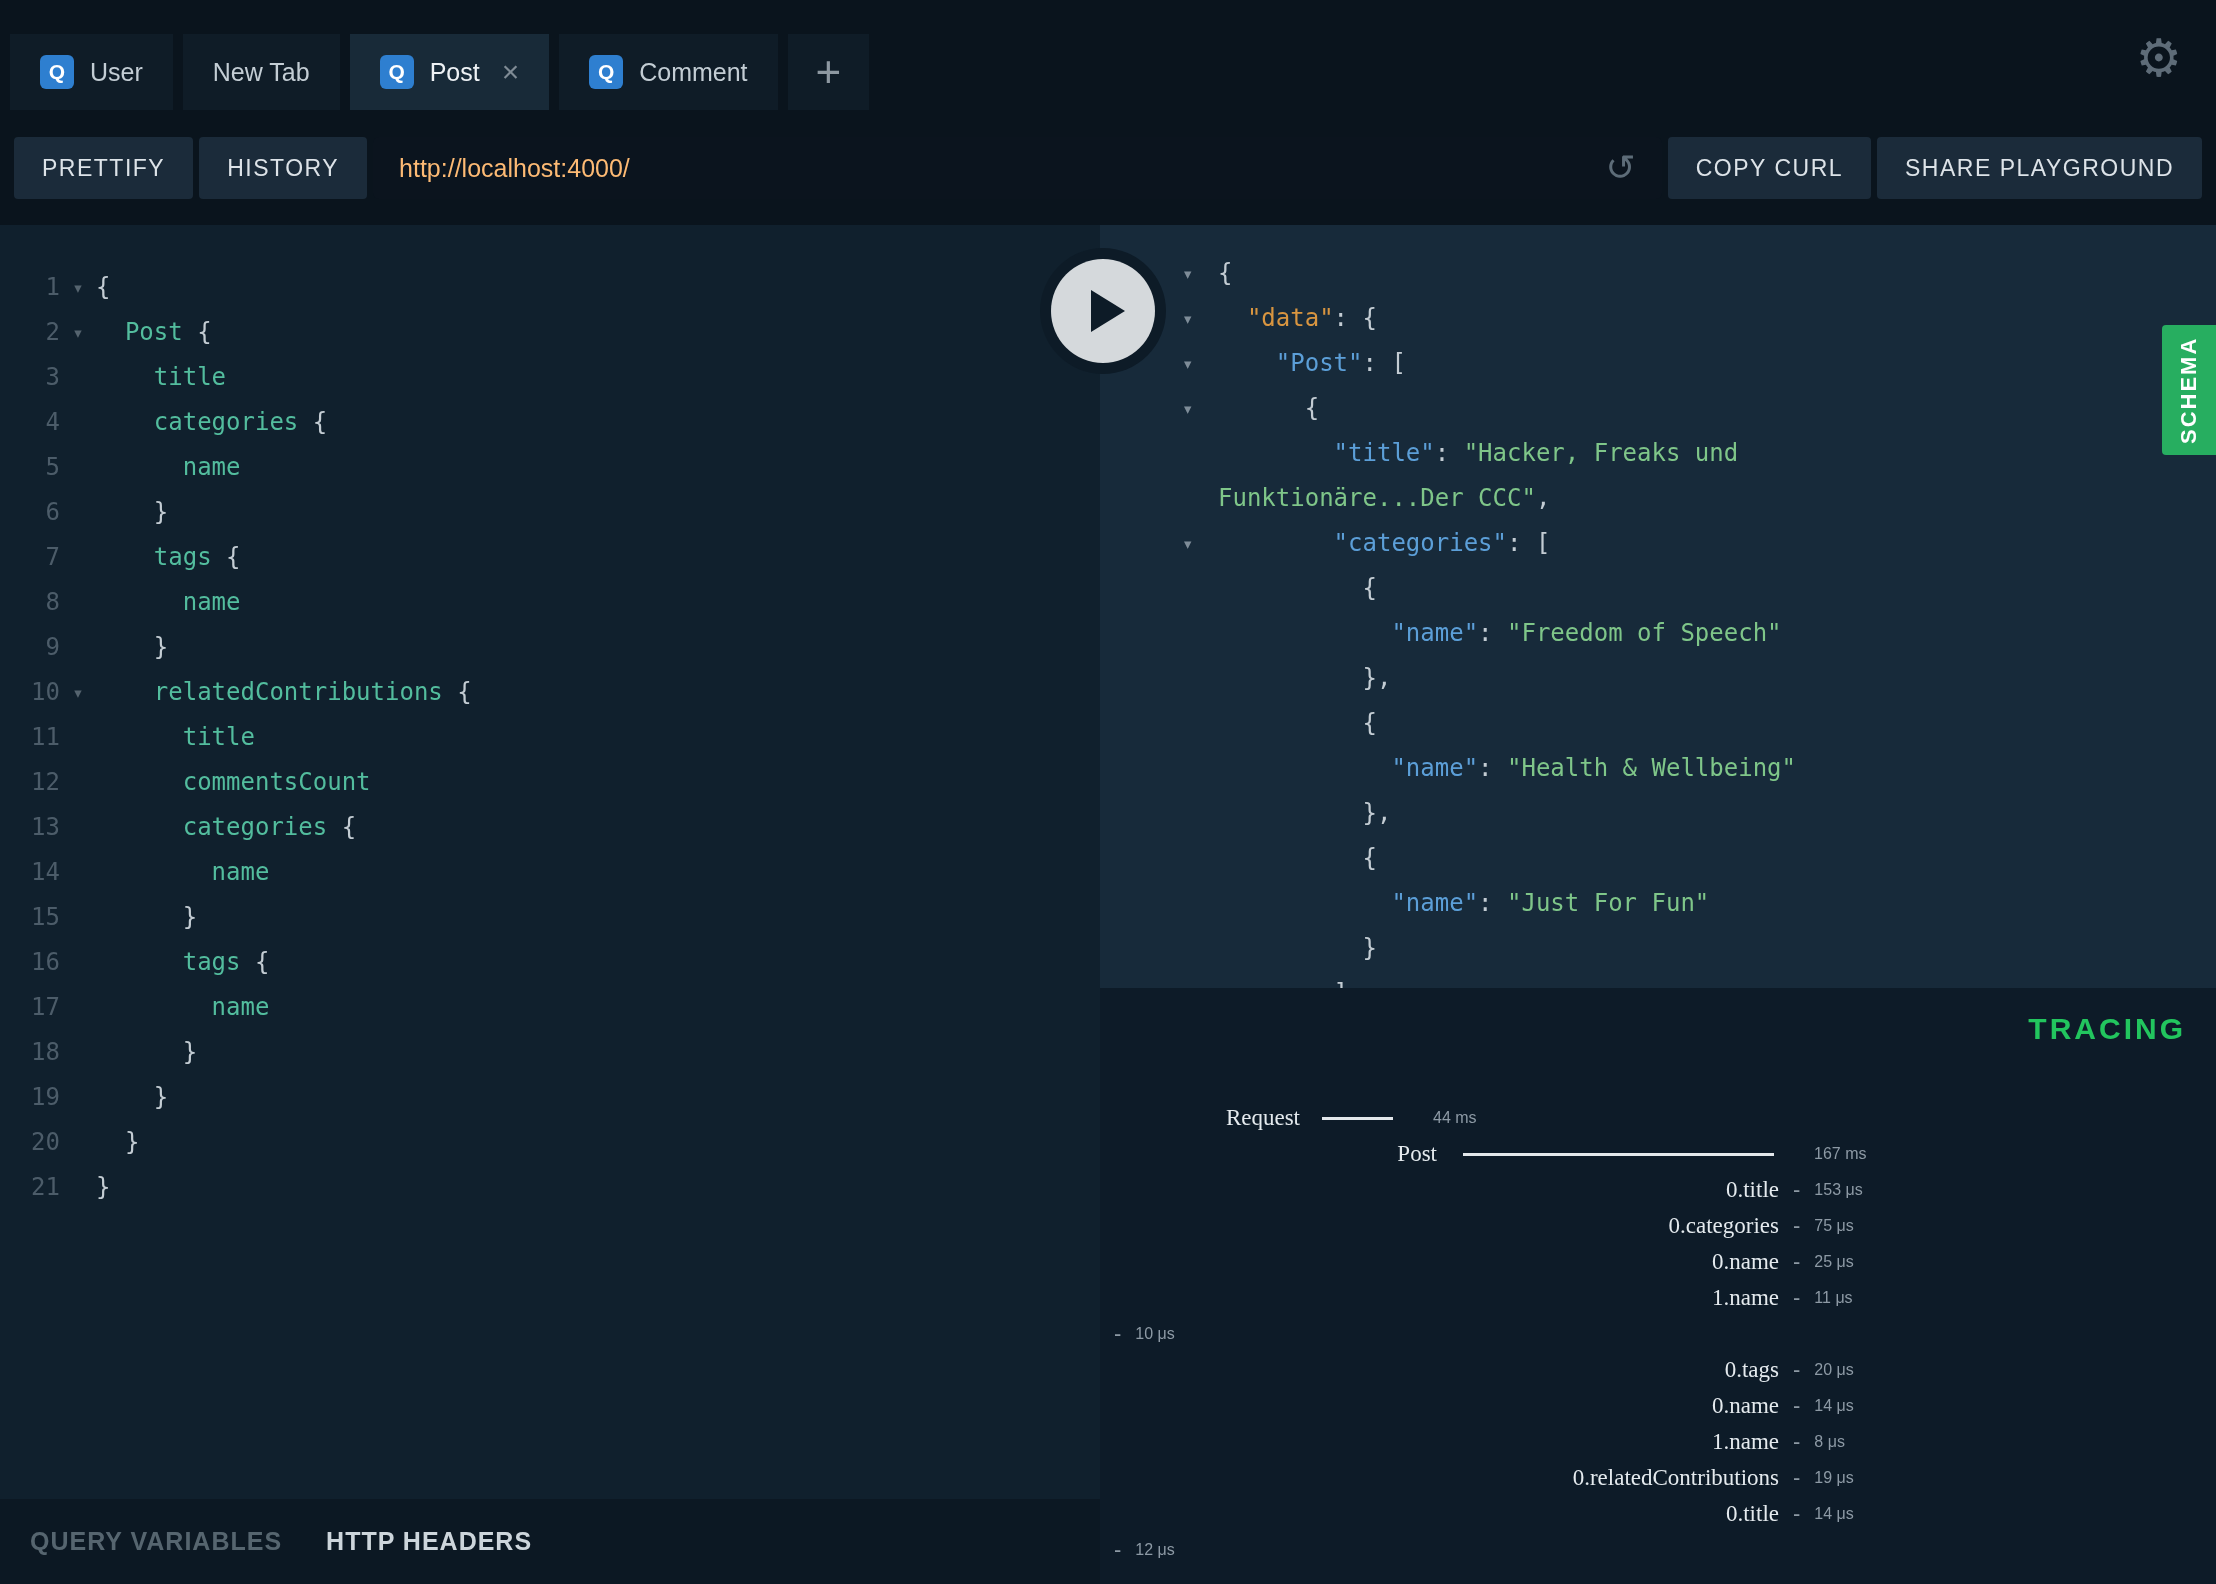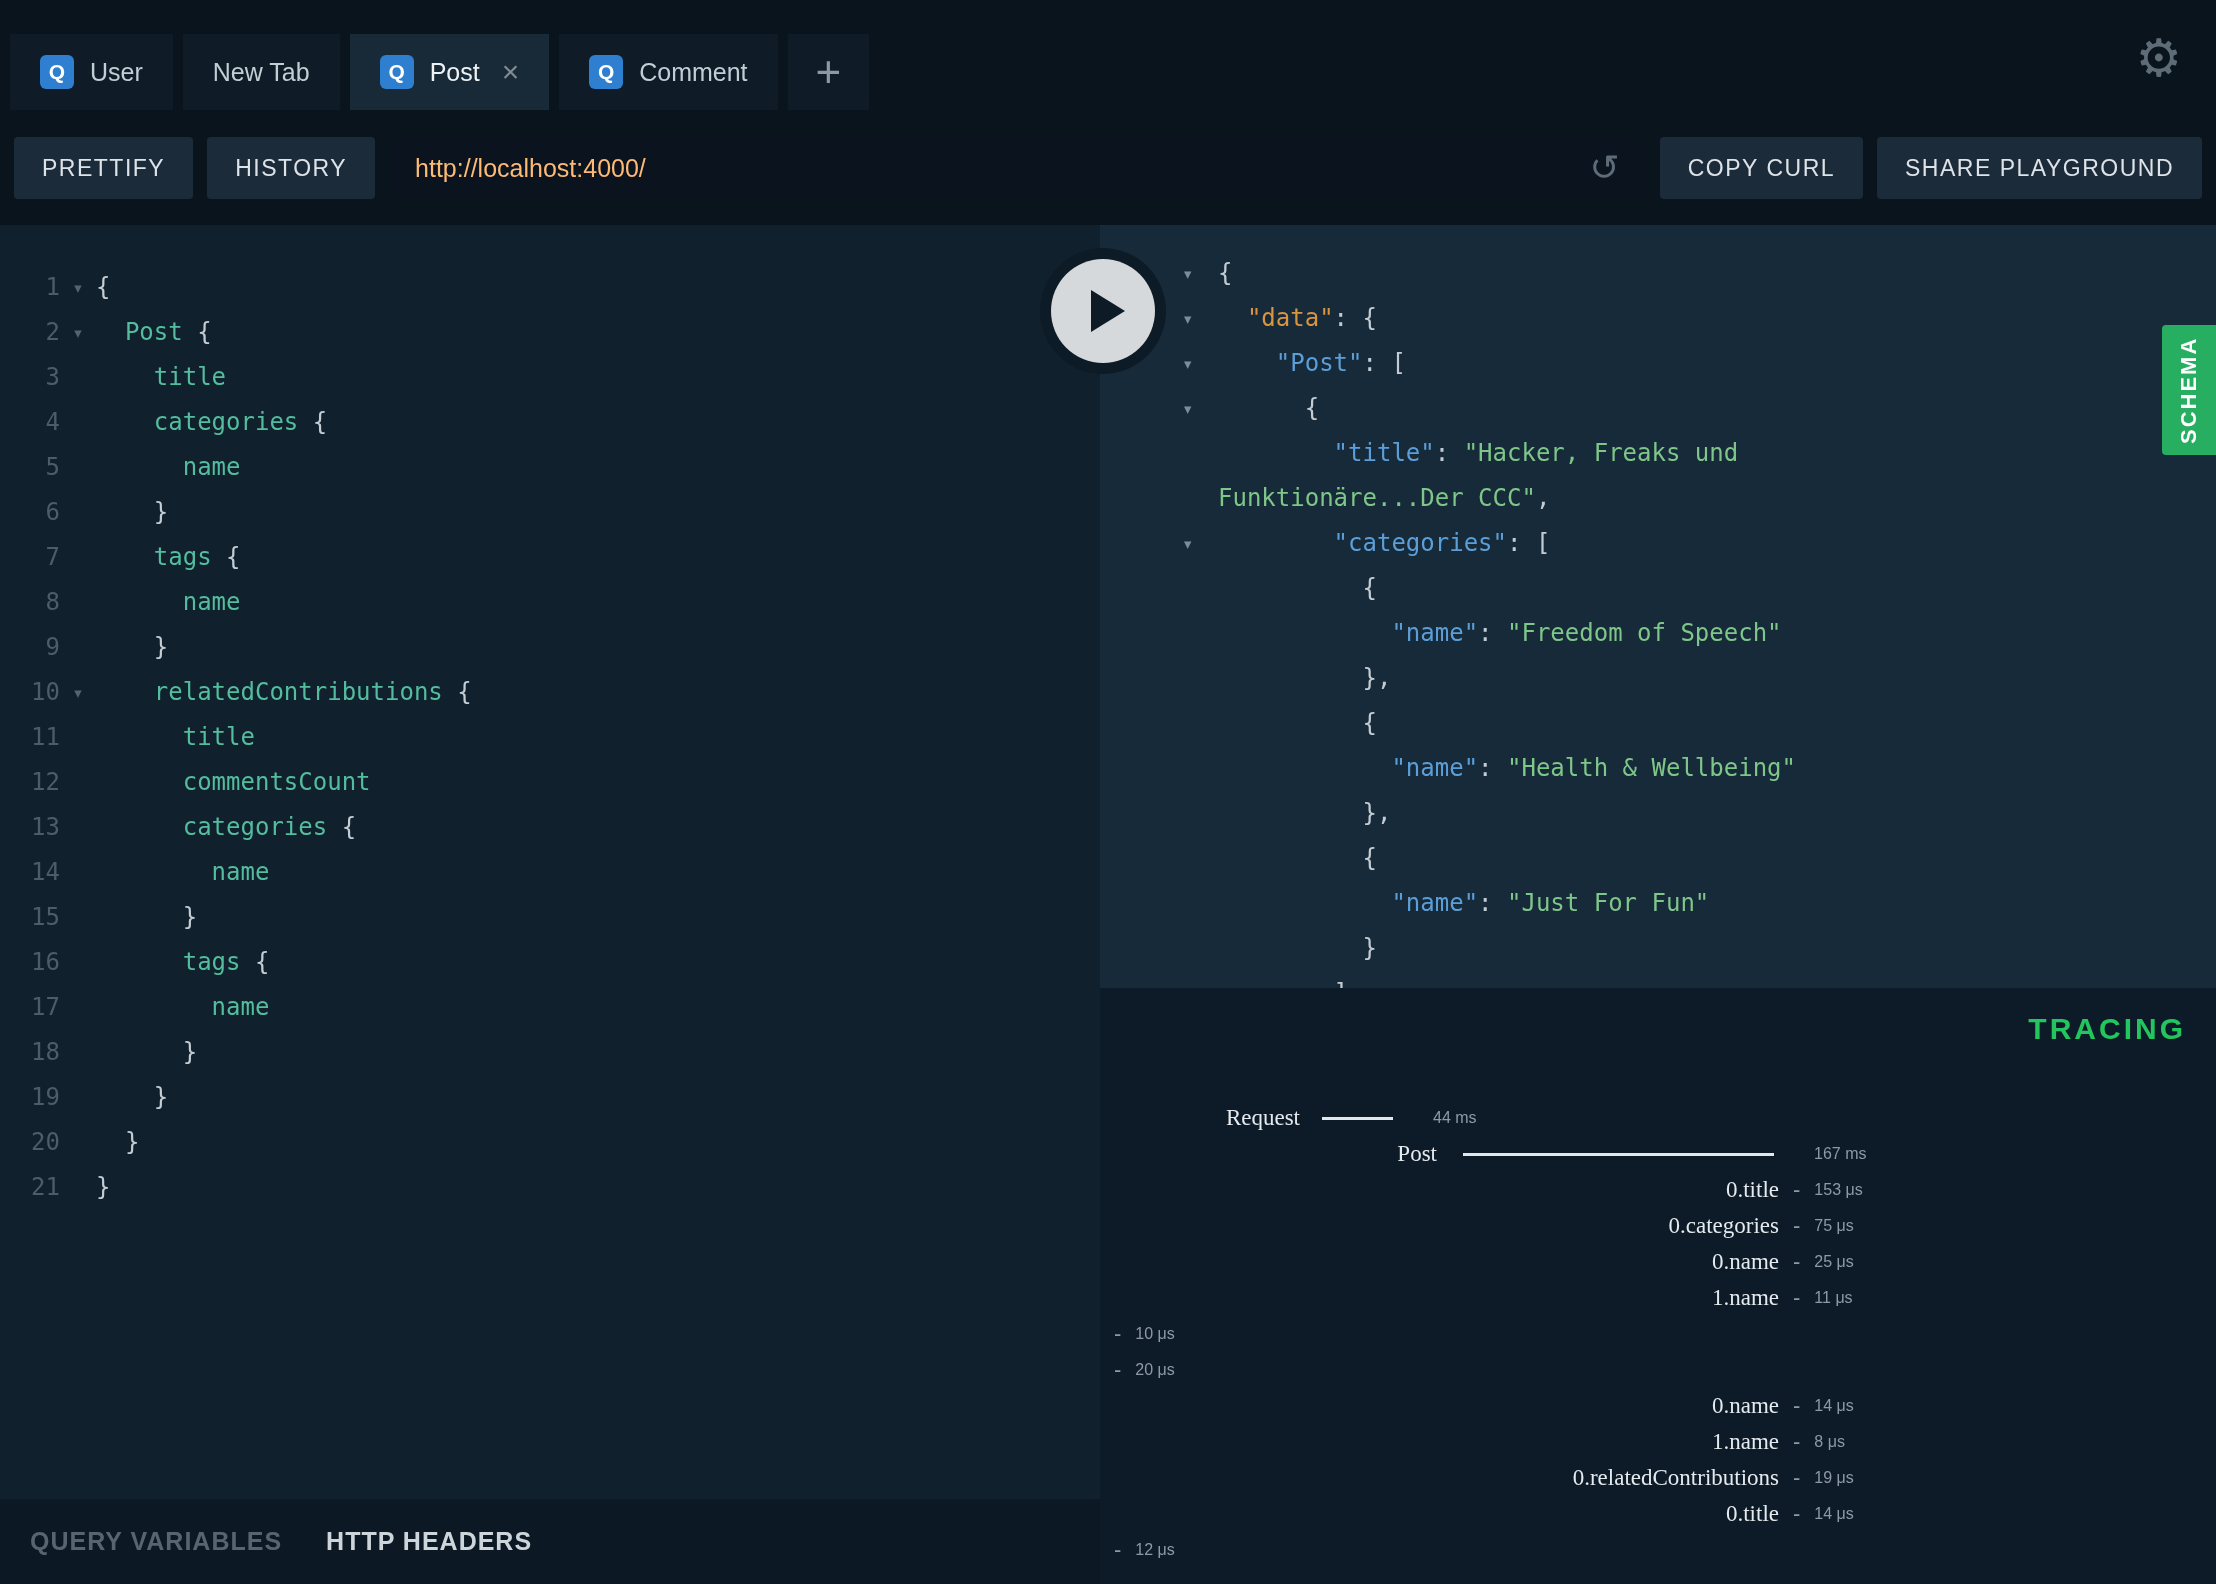--- a/index.html
+++ b/index.html
@@ -14,21 +14,21 @@
   .tab { display:flex; align-items:center; gap:16px; padding:0 30px; background:#0f1c27;
          color:#c3cdd4; font-size:25px; cursor:pointer; }
   .tab.active { background:#182a38; color:#eef2f5; }
   .tab.addtab { font-size:44px; color:#8d98a1; padding:0 28px; font-weight:300; }
   .qbadge { width:34px; height:34px; border-radius:6px; background:#2e7fd0; color:#fff;
             font-weight:bold; font-size:21px; display:flex; align-items:center; justify-content:center; }
   .tab-close { color:#7f8b95; font-size:30px; margin-left:6px; line-height:1; }
   .settings { position:absolute; top:28px; right:34px; font-size:52px; color:#5e6c78; cursor:pointer; }
 
   .toolbar { position:absolute; top:137px; left:14px; right:14px; height:62px;
-             display:flex; gap:14px; align-items:center; }
+             display:flex; gap:6px; align-items:center; }
   .tbtn { height:62px; padding:0 28px; background:#1b2b3a; border:none; border-radius:4px;
           color:#dde3e8; font-size:23px; letter-spacing:1.5px; font-family:inherit; cursor:pointer; }
   .urlwrap { position:relative; flex:1; height:62px; }
   .url { width:100%; height:62px; background:#0b141e; border:none; border-radius:6px;
          color:#fdba74; font-size:25px; padding:0 80px 0 26px; font-family:inherit; outline:none; }
   .reload { position:absolute; right:26px; top:50%; transform:translateY(-50%);
             color:#5d6c78; font-size:36px; cursor:pointer; line-height:1; }
 
   
   .editor-pane { position:absolute; left:0; top:225px; width:1100px; bottom:0; background:#10202d; }
@@ -346,20 +346,21 @@
         <div class="trow">
           <span class="tlabel">1.name</span>
           <span class="tdash">-</span>
           <span class="ttime">11 μs</span>
         </div>
         <div class="trow">
           <span class="tdash">-</span>
           <span class="ttime">10 μs</span>
         </div>
         <div class="trow">
+          <span class="tlabel">0.tags</span>
           <span class="tdash">-</span>
           <span class="ttime">20 μs</span>
         </div>
         <div class="trow">
           <span class="tlabel">0.name</span>
           <span class="tdash">-</span>
           <span class="ttime">14 μs</span>
         </div>
         <div class="trow">
           <span class="tlabel">1.name</span>

